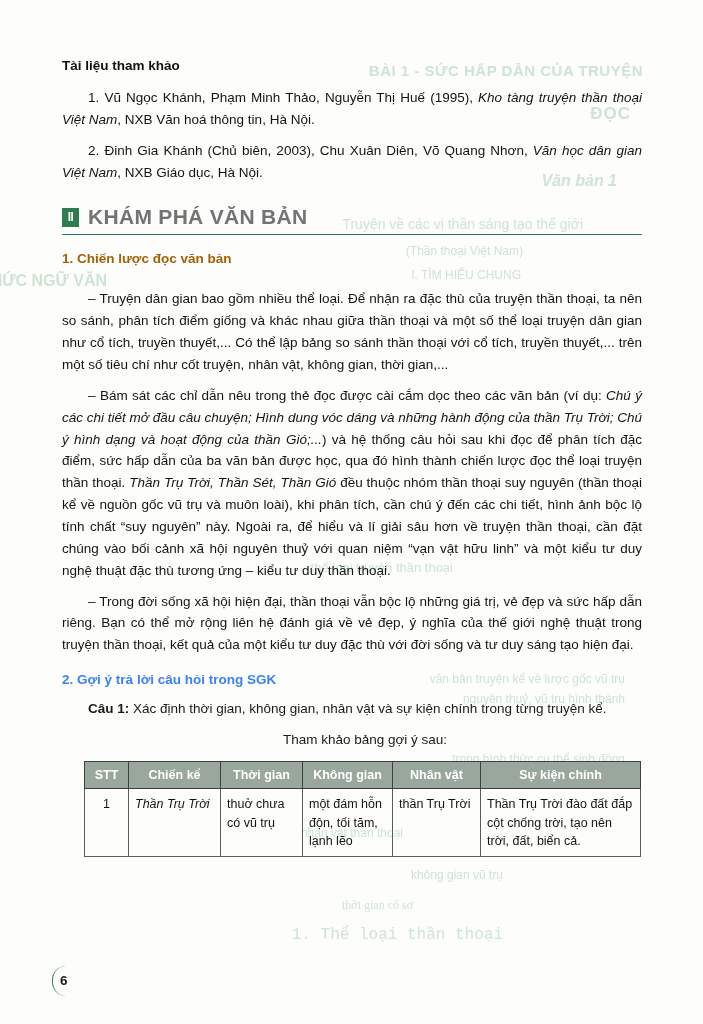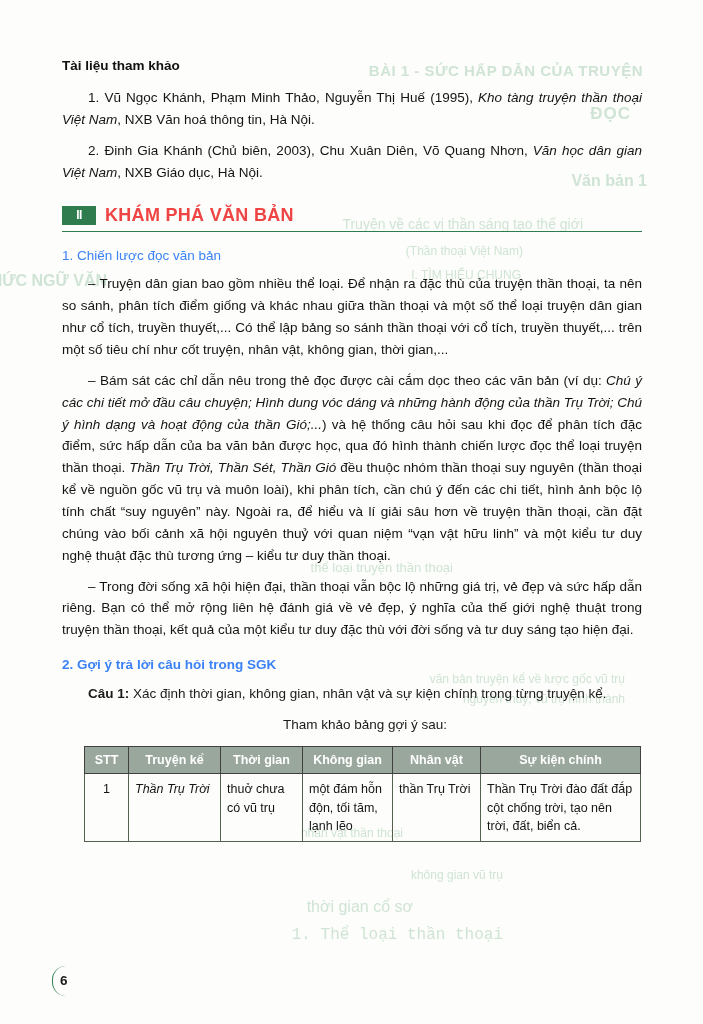--- a/index.html
+++ b/index.html
@@ -27,32 +27,32 @@
   .bleed {
     position: absolute;
     color: #cfe4d4;
     font-family: "Liberation Sans", sans-serif;
     user-select: none;
     pointer-events: none;
     white-space: nowrap;
   }
   .bleed.b1 { top: 62px;  right: 60px; font-size: 15px; font-weight: bold; letter-spacing: .5px; }
   .bleed.b2 { top: 104px; right: 72px; font-size: 17px; font-weight: bold; letter-spacing: 1px; }
-  .bleed.b3 { top: 172px; right: 56px; font-size: 16px; font-weight: bold; }
+  .bleed.b3 { top: 172px; right: 86px; font-size: 16px; font-weight: bold; font-style: italic; }
   .bleed.b4 { top: 216px; right: 120px; font-size: 14px; }
   .bleed.b5 { top: 244px; right: 180px; font-size: 12px; }
   .bleed.b6 { top: 268px; right: 182px; font-size: 12px; }
   .bleed.b7 { top: 272px; right: 596px; font-size: 16px; font-weight: bold; }
   .bleed.b8 { top: 560px; right: 250px; font-size: 13px; }
   .bleed.b9 { top: 672px; right: 78px; font-size: 12px; }
   .bleed.b10 { top: 692px; right: 78px; font-size: 12px; }
   .bleed.b11 { top: 752px; right: 78px; font-size: 12px; }
   .bleed.b12 { top: 826px; right: 300px; font-size: 12px; }
   .bleed.b13 { top: 868px; right: 200px; font-size: 12px; }
-  .bleed.b14 { top: 898px; right: 290px; font-size: 16px; }
+  .bleed.b14 { top: 898px; right: 290px; font-size: 12px; font-family: Liberation Serif, serif; }
   .bleed.b15 { top: 926px; right: 200px; font-size: 16px; font-family: Liberation Mono, monospace; }
 
   .content {
     position: absolute;
     left: 62px;
     top: 58px;
     width: 580px;
   }
   .heading-ref {
     font-size: 13.5px;
@@ -76,42 +76,42 @@
     display: flex;
     align-items: center;
     gap: 9px;
     margin: 22px 0 4px 0;
   }
   .section-num {
     background: #2f7d4f;
     color: #ffffff;
     font-weight: bold;
     font-size: 12px;
-    width: 34px;
+    width: 17px;
     height: 19px;
     line-height: 19px;
     text-align: center;
     letter-spacing: -0.5px;
   }
   .section-title {
-    font-size: 18px;
-    font-weight: bold;
-    color: #ef4444;
+    font-size: 21px;
+    font-weight: bold;
+    color: #737373;
     letter-spacing: .3px;
   }
   .section-rule {
     border-bottom: 1.6px solid #2f7d4f;
     margin: 5px 0 16px 0;
     width: 100%;
   }
   .sub-head {
     font-size: 13.5px;
-    font-weight: normal;
-    margin: 0 0 10px 0;
-    color: #3b82f6;
+    font-weight: bold;
+    margin: 0 0 22px 0;
+    color: #a16207;
   }
   .sub-head2 {
     font-size: 13.5px;
     font-weight: bold;
     margin: 16px 0 11px 0;
     color: #3b82f6;
   }
   .q-line {
     font-size: 13.5px;
     line-height: 1.6;
@@ -225,21 +225,21 @@
         <col style="width:44px">
         <col style="width:92px">
         <col style="width:82px">
         <col style="width:90px">
         <col style="width:88px">
         <col style="width:160px">
       </colgroup>
       <thead>
         <tr>
           <th>STT</th>
-          <th>Truyện kể</th>
+          <th>Chiến kể</th>
           <th>Thời gian</th>
           <th>Không gian</th>
           <th>Nhân vật</th>
           <th>Sự kiện chính</th>
         </tr>
       </thead>
       <tbody>
         <tr>
           <td class="c-stt">1</td>
           <td class="c-truyen">Thần Trụ Trời</td>

